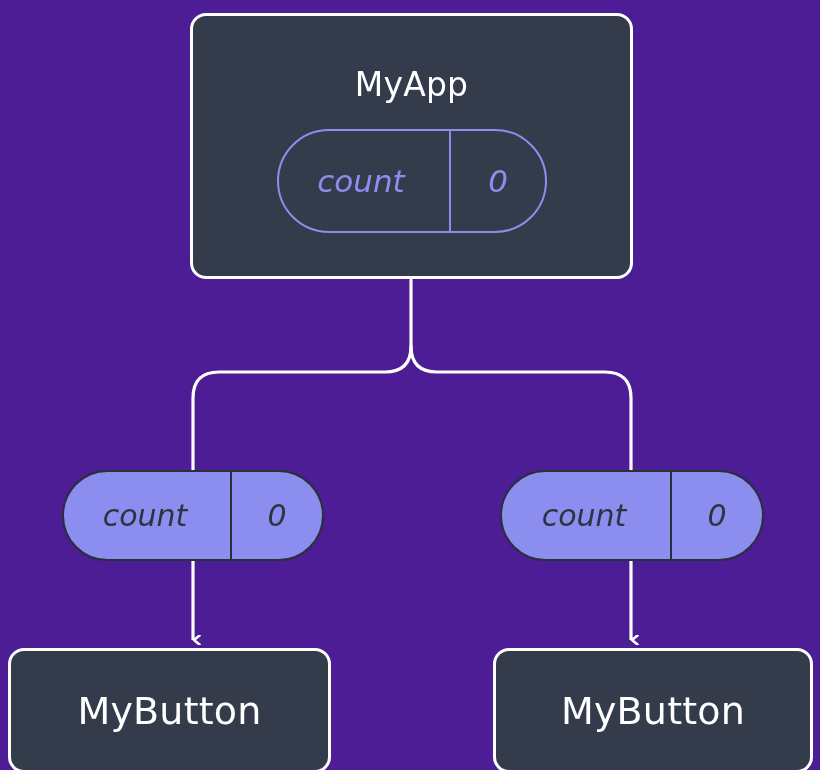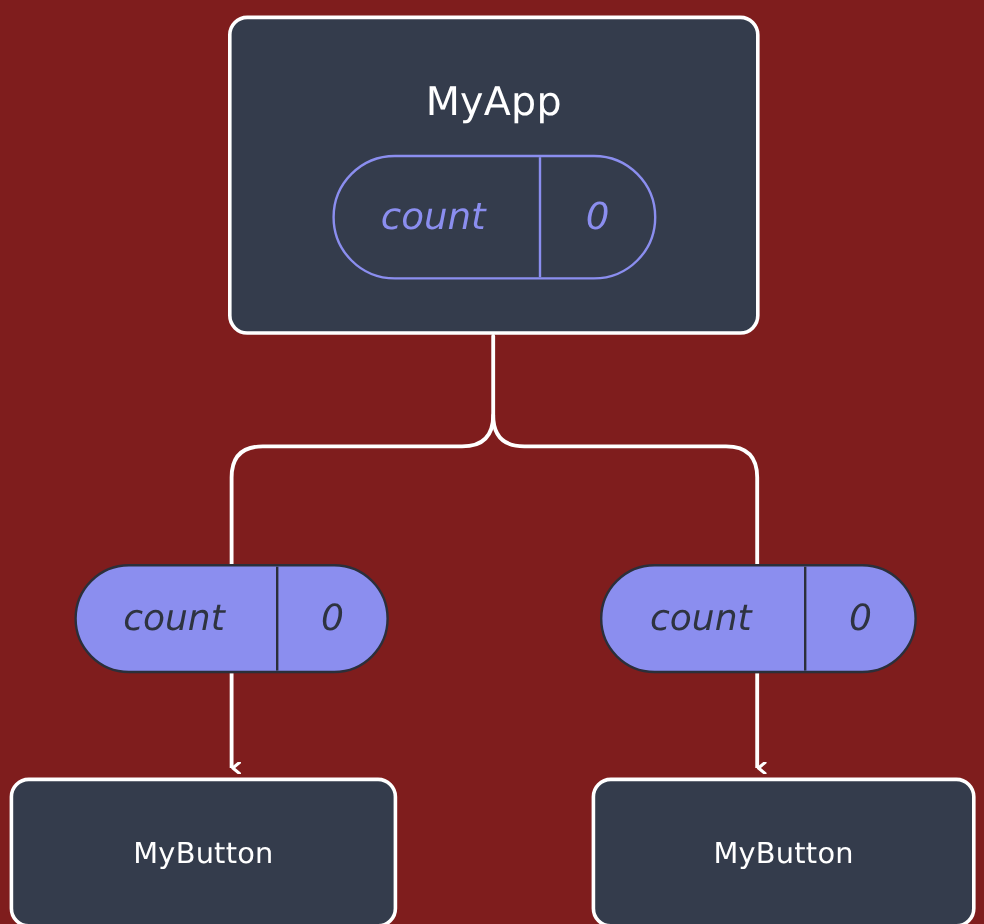--- a/index.html
+++ b/index.html
@@ -10,21 +10,21 @@
   body {
     width: 820px;
     height: 770px;
     overflow: hidden;
     font-family: "DejaVu Sans", "Liberation Sans", sans-serif;
   }
   #stage {
     position: relative;
     width: 820px;
     height: 770px;
-    background: #7f1d1d;
+    background: #4c1d95;
   }
   #edges {
     position: absolute;
     left: 0;
     top: 0;
     width: 820px;
     height: 770px;
     pointer-events: none;
   }
 
@@ -71,21 +71,21 @@
     left: 8px;
     top: 648px;
     width: 323px;
   }
   #box-btn-right {
     left: 493px;
     top: 648px;
     width: 320px;
   }
   .leaf-box .comp-title {
-    font-size: 24px;
+    font-size: 38px;
   }
 
   
   .pill {
     position: absolute;
     box-sizing: border-box;
     display: flex;
     align-items: stretch;
     z-index: 3;
     font-style: italic;

